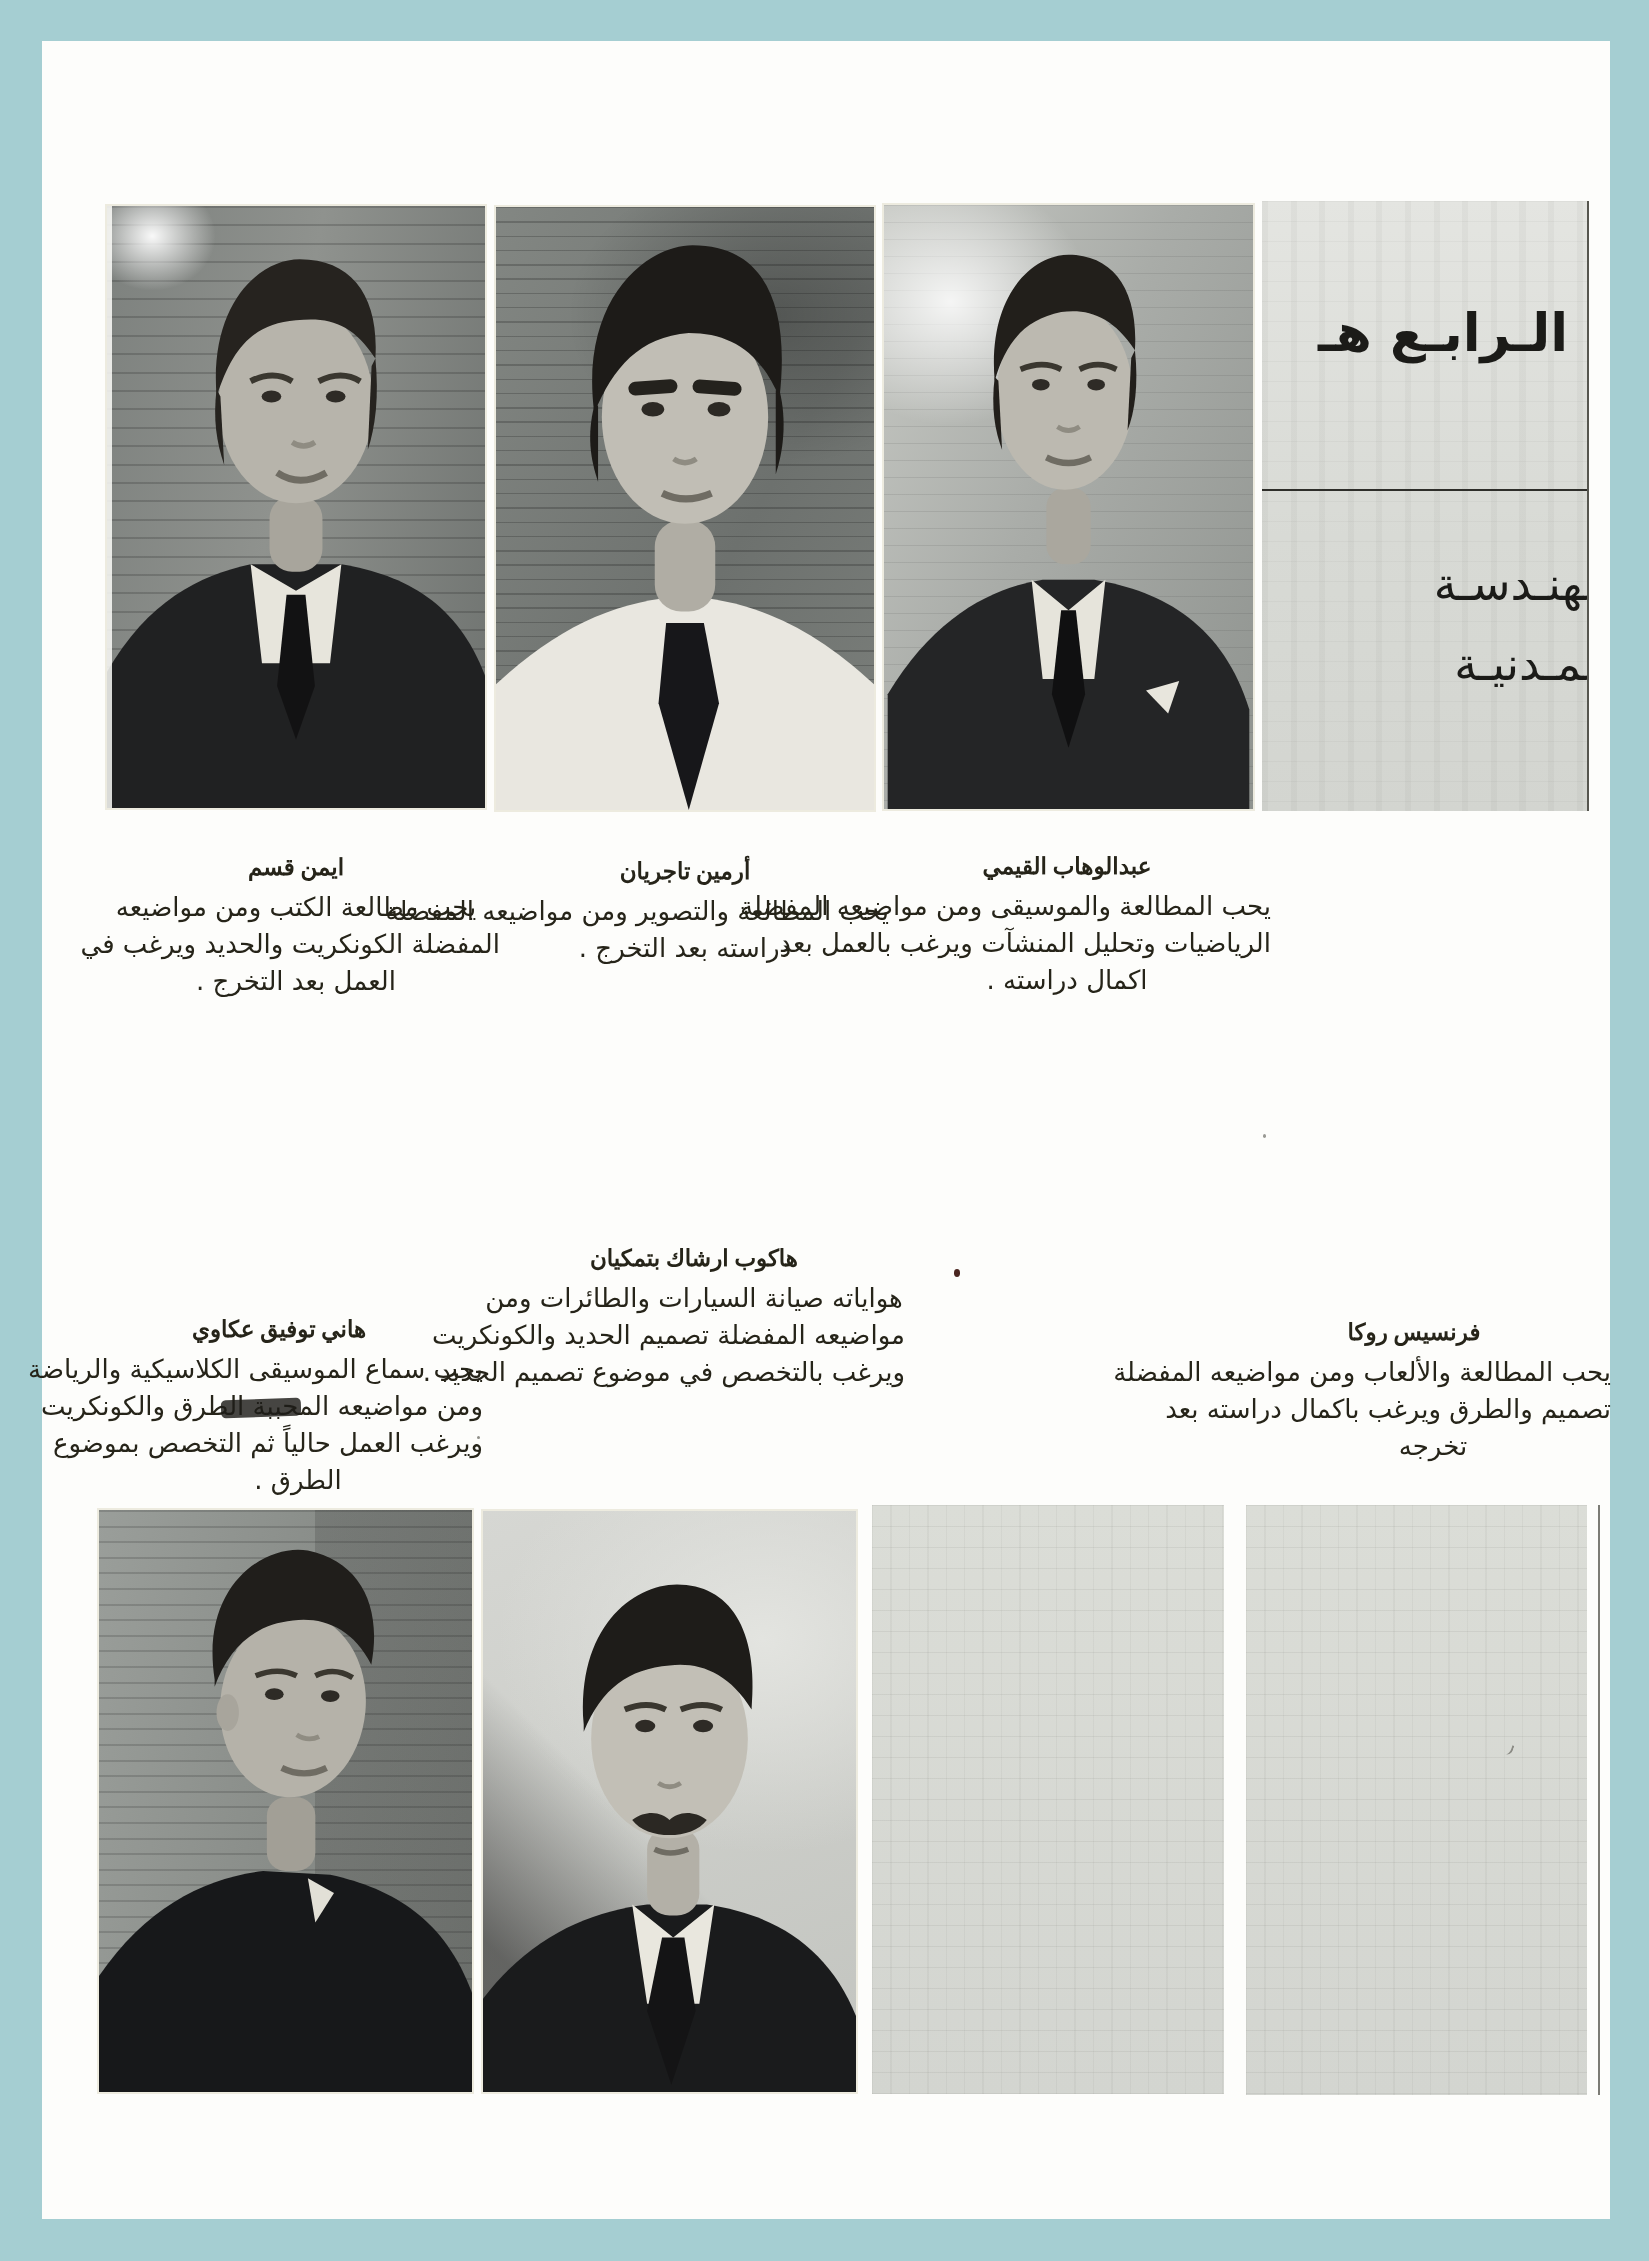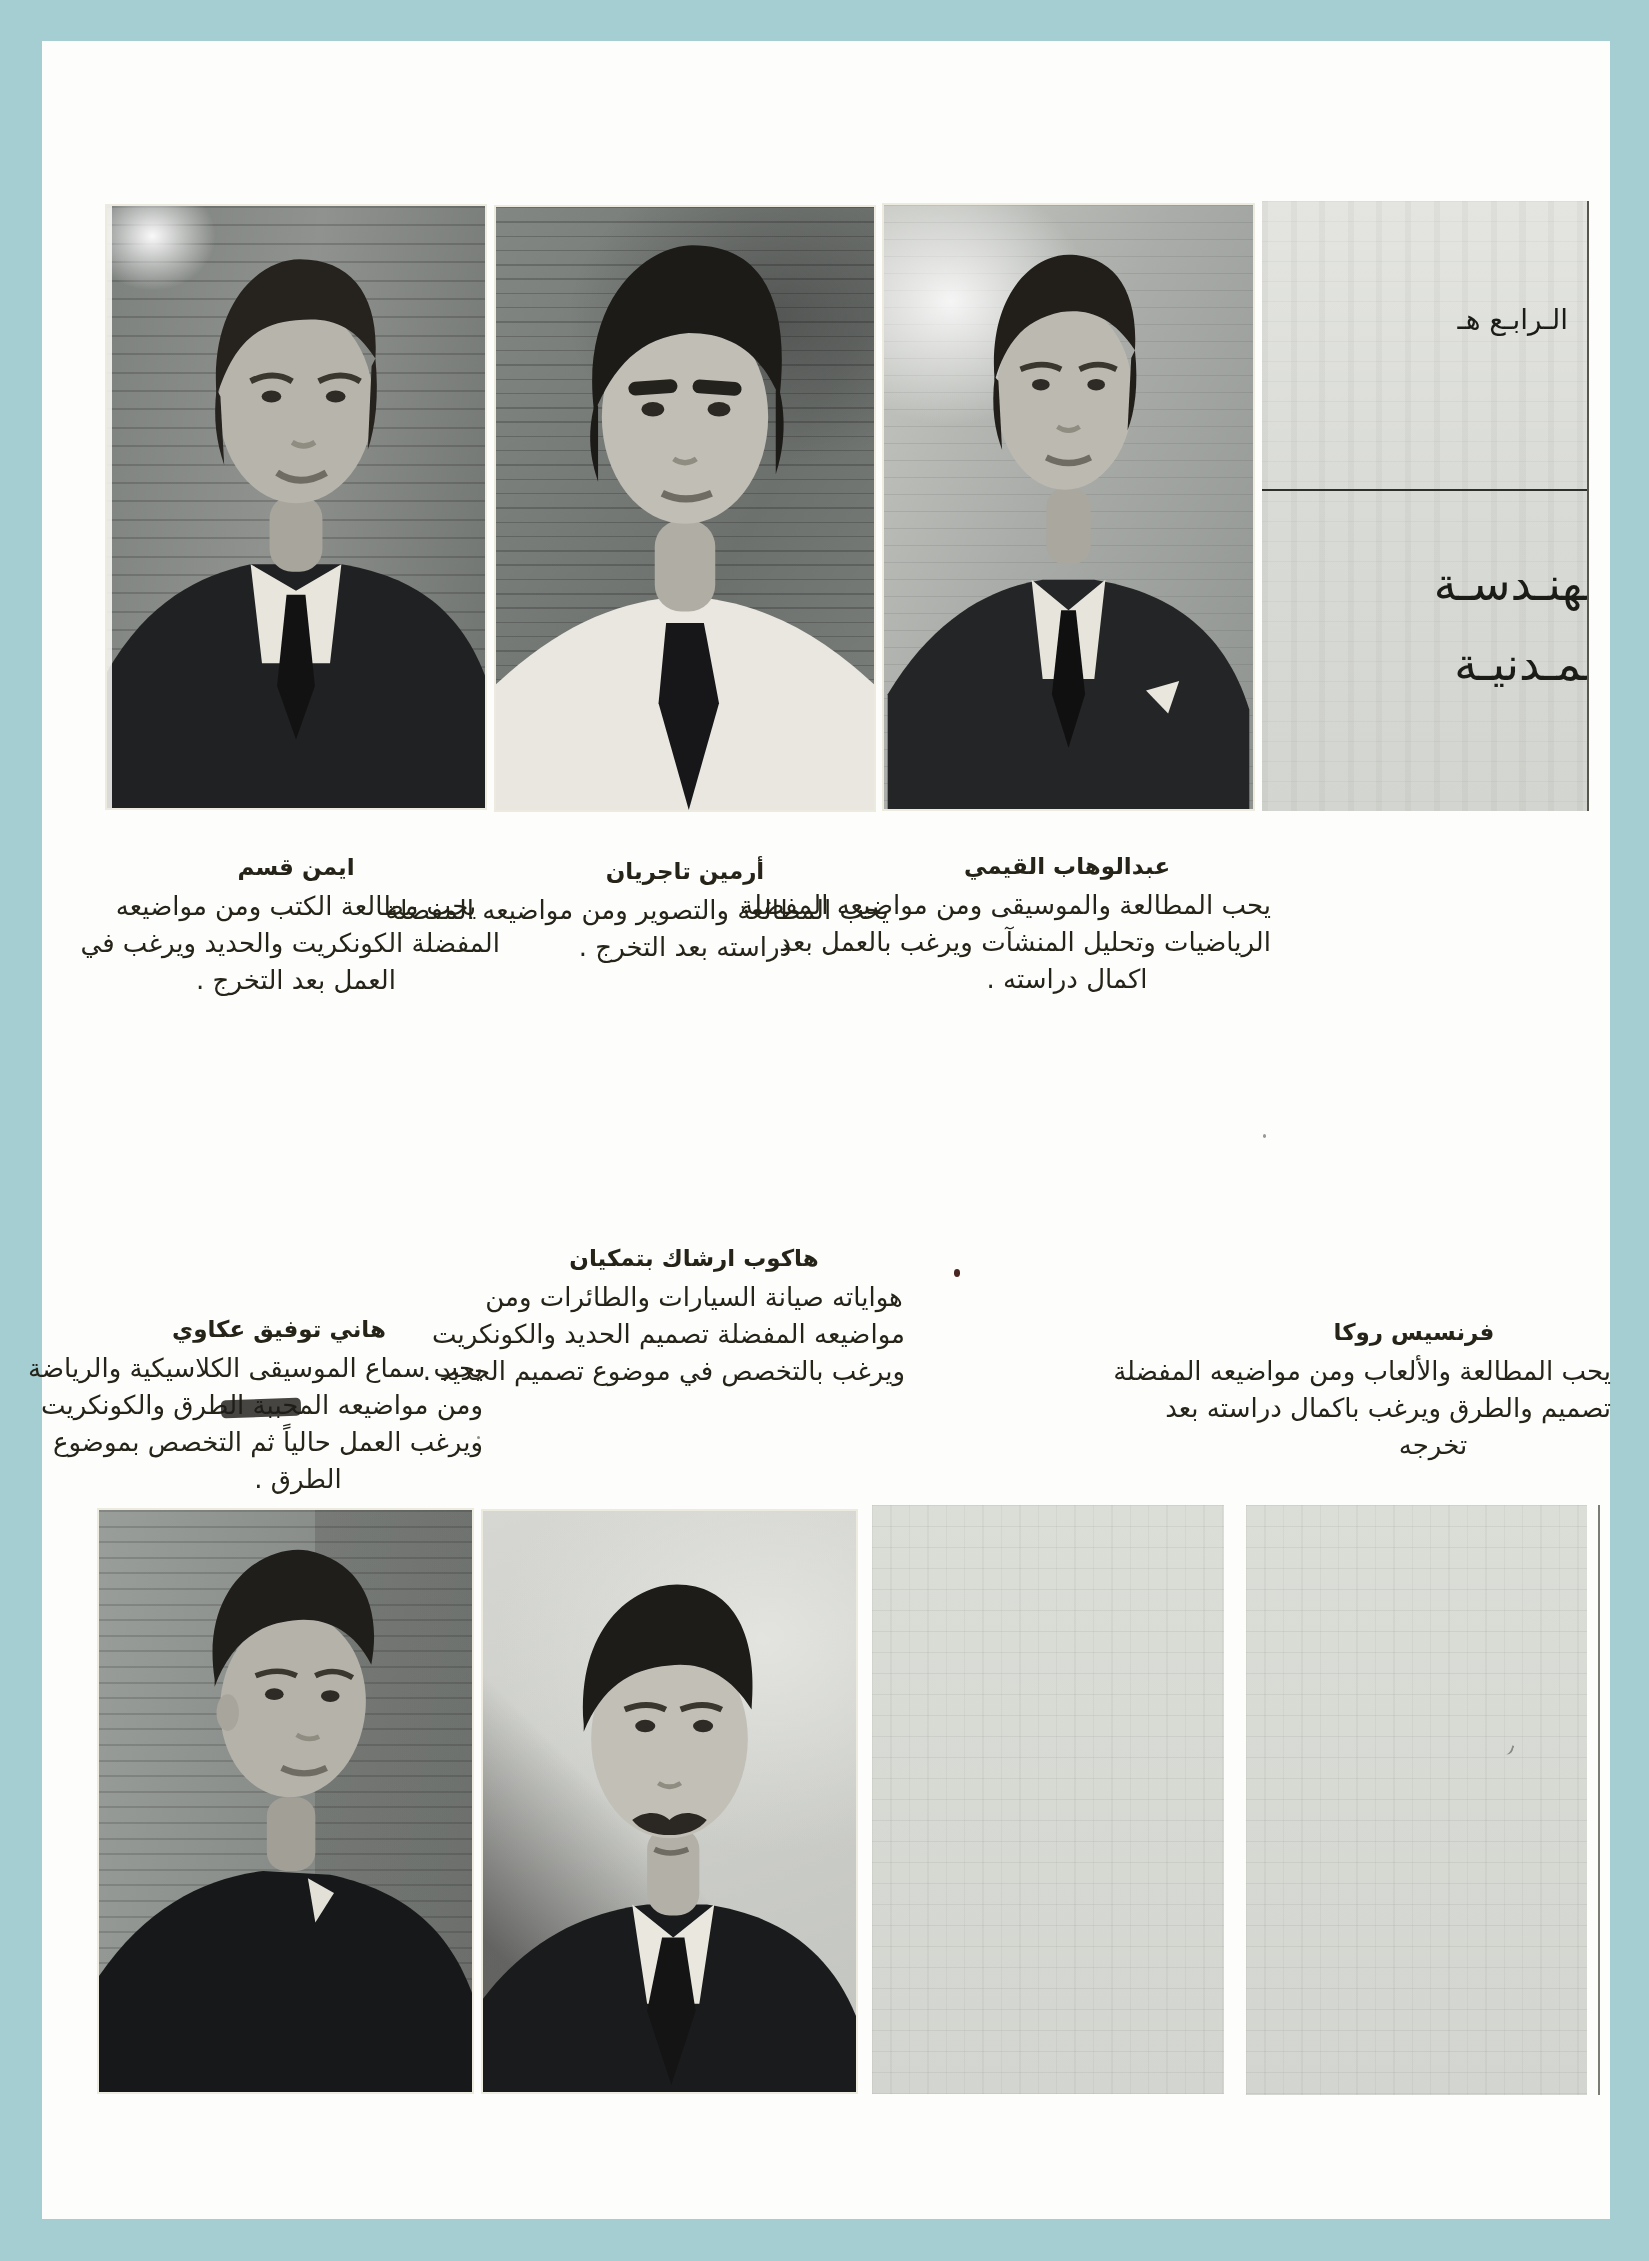--- a/index.html
+++ b/index.html
@@ -30,31 +30,31 @@
       radial-gradient(354px 286px at 75% 22%, #e3e4e0, rgba(0,0,0,0) 75%),
       linear-gradient(160deg,#d6d7d3 0%,#c2c4bf 100%);}
   .film-edge{position:absolute;left:0;top:0;bottom:0;width:4.8px;background:rgba(252,252,248,.85);}
   
   .title-panel{position:absolute;overflow:hidden;border-right:2px solid #56564f;
       background:
       repeating-linear-gradient(90deg, rgba(110,110,104,.06) 0 6.1px, rgba(0,0,0,0) 6.1px 28.6px),
       repeating-linear-gradient(180deg, rgba(90,90,85,.05) 0 1.4px, rgba(0,0,0,0) 1.4px 20px),
       linear-gradient(180deg,#e4e5e1 0%,#d8dad5 55%,#d3d5d0 100%);}
   .panel-rule{position:absolute;left:0;right:0;top:288px;height:2px;background:#2e2e2a;}
-  .panel-title{position:absolute;top:102px;right:19px;font-size:28px;color:#1b1b18;direction:rtl;white-space:nowrap;}
+  .panel-title{position:absolute;top:102px;right:19px;font-size:52px;color:#1b1b18;direction:rtl;white-space:nowrap;font-weight:bold;}
   .panel-sub{position:absolute;right:-23px;font-size:46px;color:#1b1b18;direction:rtl;white-space:nowrap;}
   .scan-panel{position:absolute;
       background:
       repeating-linear-gradient(180deg, rgba(70,70,62,.08) 0 1.4px, rgba(0,0,0,0) 1.4px 21px),
       repeating-linear-gradient(90deg, rgba(70,70,62,.05) 0 1.4px, rgba(0,0,0,0) 1.4px 18.4px),
       linear-gradient(180deg,#dbddd7 0%,#d3d5d0 100%);}
   .seam{position:absolute;width:2px;background:#7c7c76;}
   
   .bio{position:absolute;direction:rtl;text-align:center;color:#262419;}
-  .bio .name{font-size:23px;font-weight:bold;margin-bottom:8.2px;letter-spacing:0.7px;}
+  .bio .name{font-size:23px;font-weight:bold;margin-bottom:8.2px;letter-spacing:0.7px;font-family:Liberation Serif, serif;}
   .bio .line{font-size:26px;line-height:37px;white-space:nowrap;}
   .bio .shift-left{text-align:center;padding-left:38px;}
   .blot{position:absolute;width:80px;height:18.4px;background:#1d1c19;border-radius:4.8px;opacity:.82;transform:rotate(-2deg);}
   .speck{position:absolute;border-radius:50%;}
   .comma-mark{position:absolute;width:6.8px;height:11px;border-right:2px solid #8a8a84;border-radius:0 0 6.8px 0;transform:rotate(18deg);}
 </style>
 </head>
 <body>
 
 <div class="canvas">

